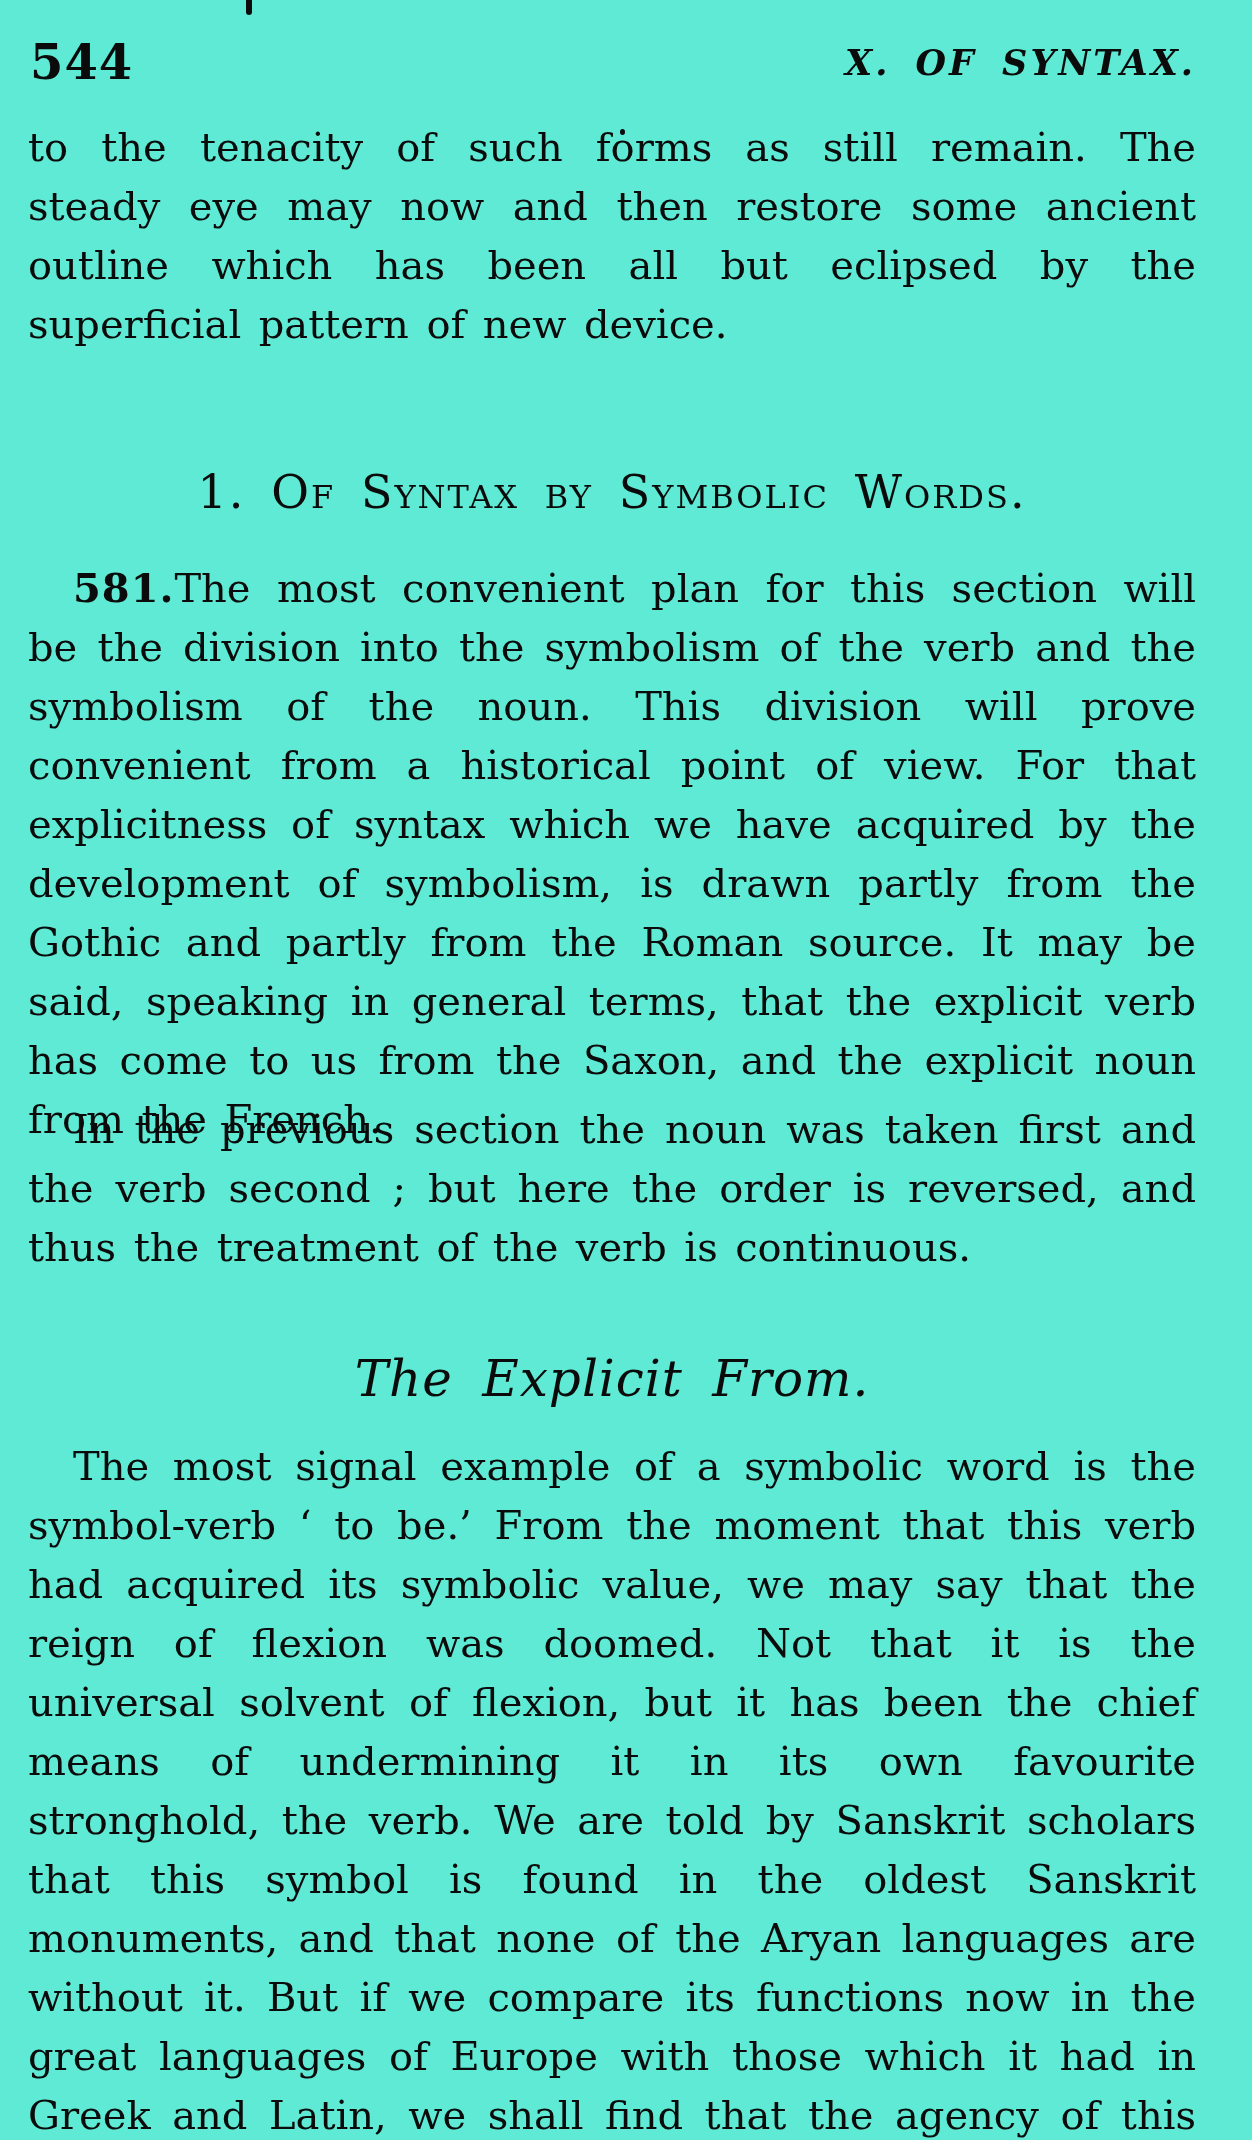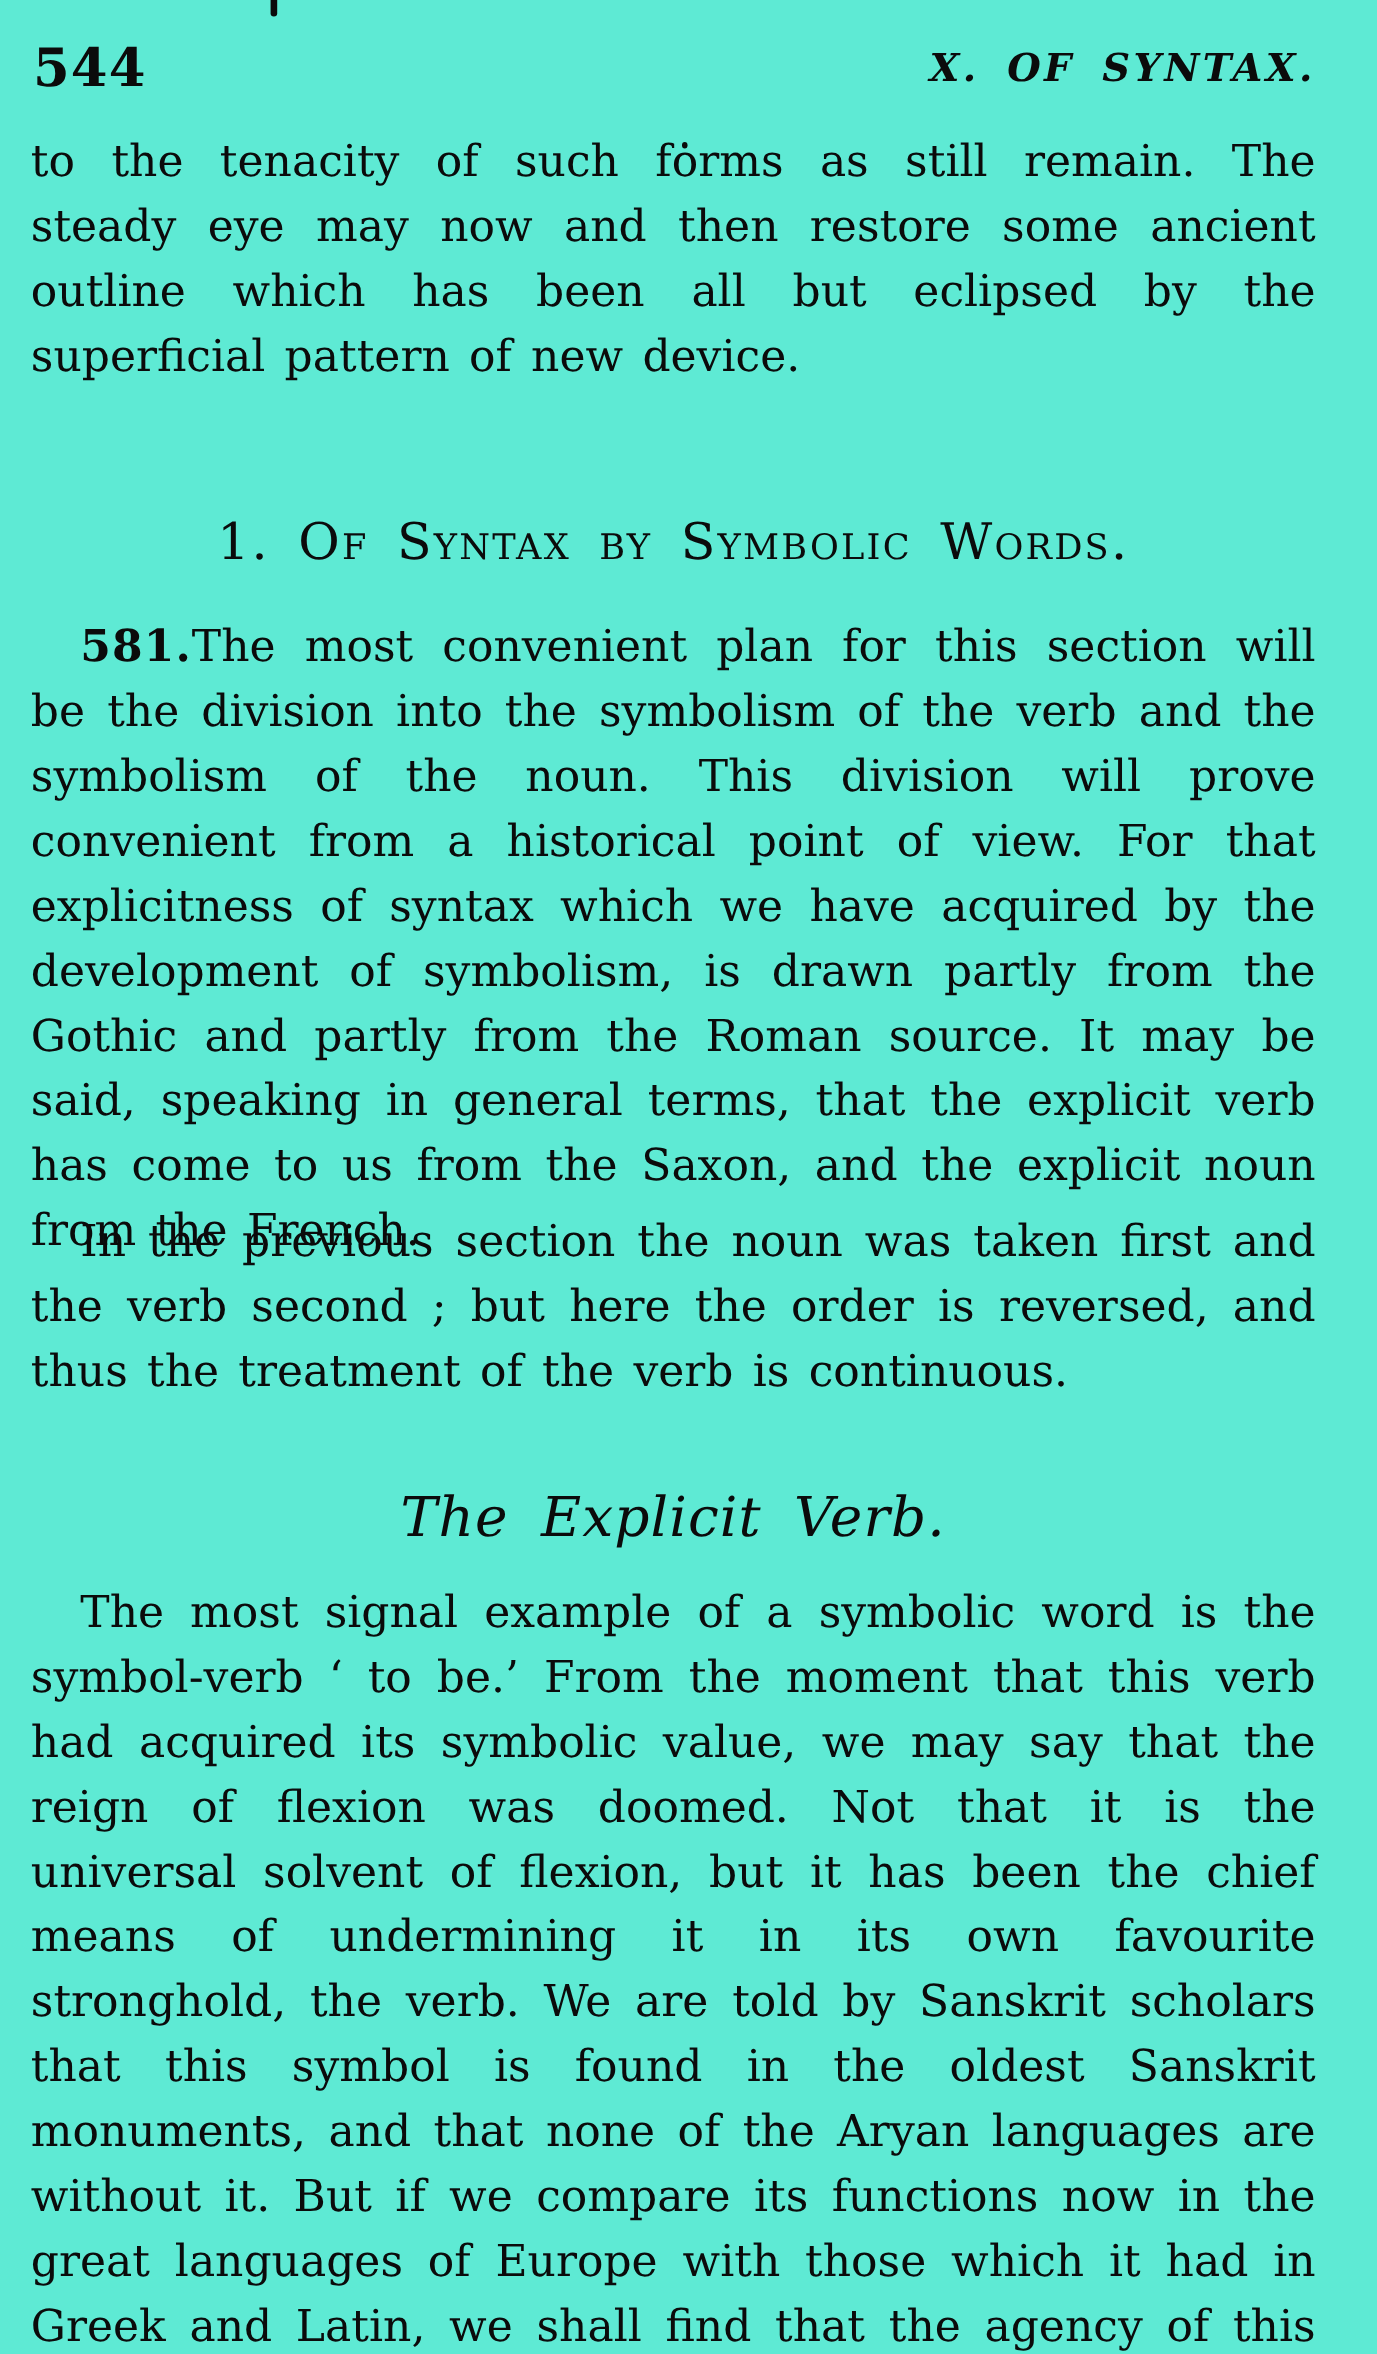--- a/index.html
+++ b/index.html
@@ -77,17 +77,17 @@
   </header>
 
   <p class="body-text p-cont">to the tenacity of such forms as still remain. The steady eye may now and then restore some ancient outline which has been all but eclipsed by the superficial pattern of new device.</p>
 
   <h2 class="section-heading">1. Of Syntax by Symbolic Words.</h2>
 
   <p class="body-text indent p-581"><b class="pnum">581.</b><span>The most convenient plan for this section will be the division into the symbolism of the verb and the symbolism of the noun. This division will prove convenient from a historical point of view. For that explicitness of syntax which we have acquired by the development of symbolism, is drawn partly from the Gothic and partly from the Roman source. It may be said, speaking in general terms, that the explicit verb has come to us from the Saxon, and the explicit noun from the French.</span></p>
 
   <p class="body-text indent p-prev">In the previous section the noun was taken first and the verb second ; but here the order is reversed, and thus the treatment of the verb is continuous.</p>
 
-  <h3 class="subheading">The Explicit Verb.</h3>
+  <h3 class="subheading">The Explicit From.</h3>
 
   <p class="body-text indent p-explicit"><span>The most signal example of a symbolic word is the symbol-verb ‘ to be.’ From the moment that this verb had acquired its symbolic value, we may say that the reign of flexion was doomed. Not that it is the universal solvent of flexion, but it has been the chief means of undermining it in its own favourite stronghold, the verb. We are told by Sanskrit scholars that this symbol is found in the oldest Sanskrit monuments, and that none of the Aryan languages are without it. But if we compare its functions now in the great languages of Europe with those which it had in Greek and Latin, we shall find that the agency of this verb</span></p>
 
 </div>
 
 </body></html>

